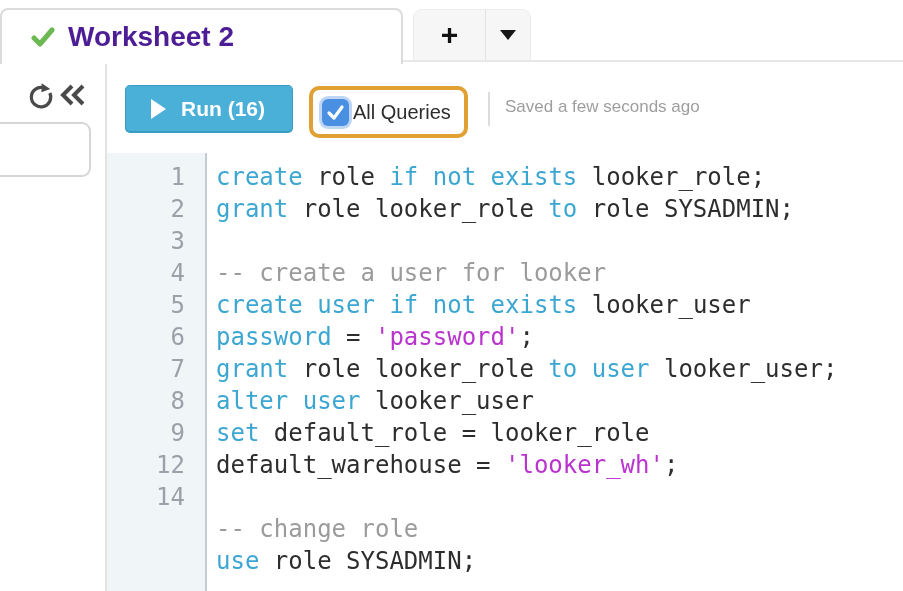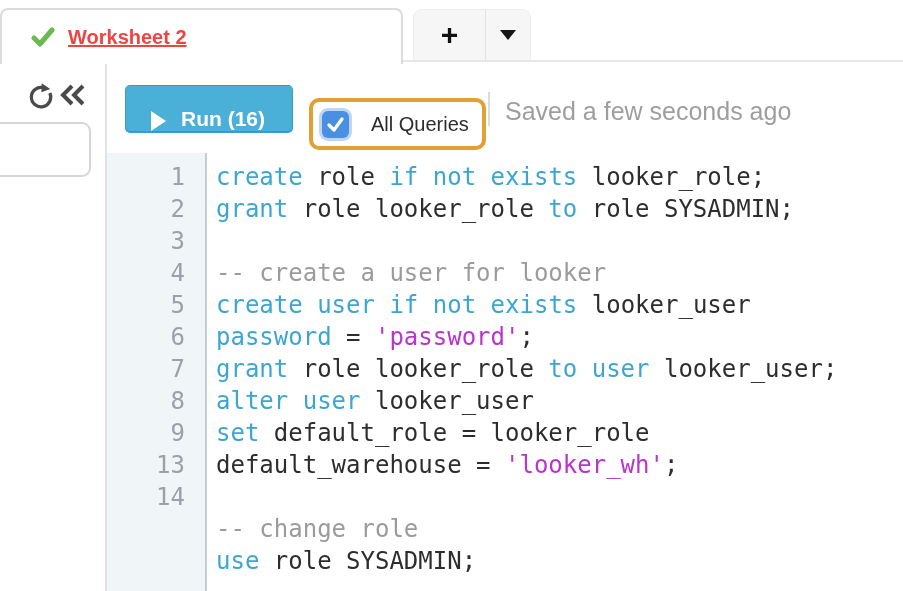--- a/index.html
+++ b/index.html
@@ -8,21 +8,21 @@
 
   
   .tabbar { position:absolute; left:0; top:0; width:903px; height:62px; background:#fff; }
   .tabbar-line { position:absolute; left:403px; right:0; top:60px; height:2px; background:#e7e7e7; }
   .tab-active {
     position:absolute; left:0; top:8px; width:403px; height:56px;
     background:#fff; border:2px solid #dcdcdc; border-bottom:none;
     border-radius:8px 8px 0 0; z-index:3;
     display:flex; align-items:center; padding-left:29px;
   }
-  .tab-title { font-size:20px; font-weight:bold; color:#ef4444; margin-left:13px;text-decoration:underline; }
+  .tab-title { font-size:28px; font-weight:bold; color:#4c1d95; margin-left:13px; }
   .newtab-group {
     position:absolute; left:413px; top:9px; width:118px; height:51px;
     background:#f6f6f6; border:1px solid #ececec; border-bottom:none;
     border-radius:9px 9px 0 0; display:flex; z-index:2;
   }
   .newtab-plus { width:72px; display:flex; align-items:center; justify-content:center;
     font-size:30px; font-weight:600; color:#111; border-right:1px solid #e2e2e2; cursor:pointer; }
   .newtab-caret { flex:1; display:flex; align-items:center; justify-content:center; cursor:pointer; }
   .caret-down { width:0; height:0; border-left:8px solid transparent;
     border-right:8px solid transparent; border-top:10px solid #161616; }
@@ -33,40 +33,40 @@
   .refresh-btn { left:27px; top:82px; }
   .collapse-btn { left:59px; top:83px; }
   .side-box {
     position:absolute; left:-28px; top:122px; width:119px; height:55px;
     background:#fff; border:2px solid #d6d6d6; border-radius:9px;
   }
 
   
   .run-btn {
     position:absolute; left:125px; top:85px; height:48px; padding:0 27px 0 25px;
-    display:flex; align-items:flex-end; gap:15px;
+    display:flex; align-items:center; gap:15px;
     background:var(--run-bg); border:1px solid var(--run-border); border-bottom-width:2px;
     border-radius:5px; cursor:pointer;
   }
   .play-tri { width:0; height:0; border-top:10px solid transparent;
     border-bottom:10px solid transparent; border-left:15px solid #fff; }
   .run-label { color:#fff; font-size:21px; font-weight:bold; }
   .aq-highlight {
-    position:absolute; left:309px; top:98px; height:52px;
+    position:absolute; left:309px; top:86px; height:52px;
     border:4px solid var(--highlight); border-radius:10px; background:#fff;
-    display:flex; align-items:center; padding:0 13px 0 9px; gap:22px; cursor:pointer;
+    display:flex; align-items:center; padding:0 13px 0 9px; gap:4px; cursor:pointer;
   }
   .aq-checkbox {
     width:27px; height:27px; border-radius:6px; background:var(--checkbox);
     box-shadow:0 0 0 3px rgba(96,150,233,0.4);
     display:flex; align-items:center; justify-content:center; flex:none;
   }
   .aq-label { font-size:20px; font-weight:500; color:#2d2d2d; white-space:nowrap; }
   .saved-divider { position:absolute; left:488px; top:92px; width:2px; height:34px; background:#dcdcdc; }
-  .saved-status { position:absolute; left:505px; top:97px; font-size:25px; color:var(--muted); white-space:nowrap; }
+  .saved-status { position:absolute; left:505px; top:97px; font-size:17px; color:var(--muted); white-space:nowrap; }
 
   
   .editor-body {
     position:absolute; left:107px; top:153px; right:0; bottom:0;
     display:flex; overflow:hidden;
     font-family:"DejaVu Sans Mono", monospace; font-size:24px; line-height:32px;
   }
   .gutter {
     width:100px; flex:none; background:var(--gutter-bg);
     border-right:2px solid #c3ccd2; color:#9aa1a8;
@@ -142,17 +142,17 @@
   <div class="gutter">
       <div class="ln">1</div>
       <div class="ln">2</div>
       <div class="ln">3</div>
       <div class="ln">4</div>
       <div class="ln">5</div>
       <div class="ln">6</div>
       <div class="ln">7</div>
       <div class="ln">8</div>
       <div class="ln">9</div>
-      <div class="ln">13</div>
+      <div class="ln">12</div>
       <div class="ln">14</div>
     </div>
   <div class="code"><div class="code-line"><span class="tok-k">create</span><span class="tok-p"> role </span><span class="tok-k">if</span><span class="tok-p"> </span><span class="tok-k">not</span><span class="tok-p"> </span><span class="tok-k">exists</span><span class="tok-p"> looker_role;</span></div><div class="code-line"><span class="tok-k">grant</span><span class="tok-p"> role looker_role </span><span class="tok-k">to</span><span class="tok-p"> role SYSADMIN;</span></div><div class="code-line"></div><div class="code-line"><span class="tok-c">-- create a user for looker</span></div><div class="code-line"><span class="tok-k">create</span><span class="tok-p"> </span><span class="tok-k">user</span><span class="tok-p"> </span><span class="tok-k">if</span><span class="tok-p"> </span><span class="tok-k">not</span><span class="tok-p"> </span><span class="tok-k">exists</span><span class="tok-p"> looker_user</span></div><div class="code-line"><span class="tok-k">password</span><span class="tok-p"> = </span><span class="tok-s">'password'</span><span class="tok-p">;</span></div><div class="code-line"><span class="tok-k">grant</span><span class="tok-p"> role looker_role </span><span class="tok-k">to</span><span class="tok-p"> </span><span class="tok-k">user</span><span class="tok-p"> looker_user;</span></div><div class="code-line"><span class="tok-k">alter</span><span class="tok-p"> </span><span class="tok-k">user</span><span class="tok-p"> looker_user</span></div><div class="code-line"><span class="tok-k">set</span><span class="tok-p"> default_role = looker_role</span></div><div class="code-line"><span class="tok-p">default_warehouse = </span><span class="tok-s">'looker_wh'</span><span class="tok-p">;</span></div><div class="code-line"></div><div class="code-line"><span class="tok-c">-- change role</span></div><div class="code-line"><span class="tok-k">use</span><span class="tok-p"> role SYSADMIN;</span></div><div class="code-line"></div></div>
 </div>
 
 </body></html>

